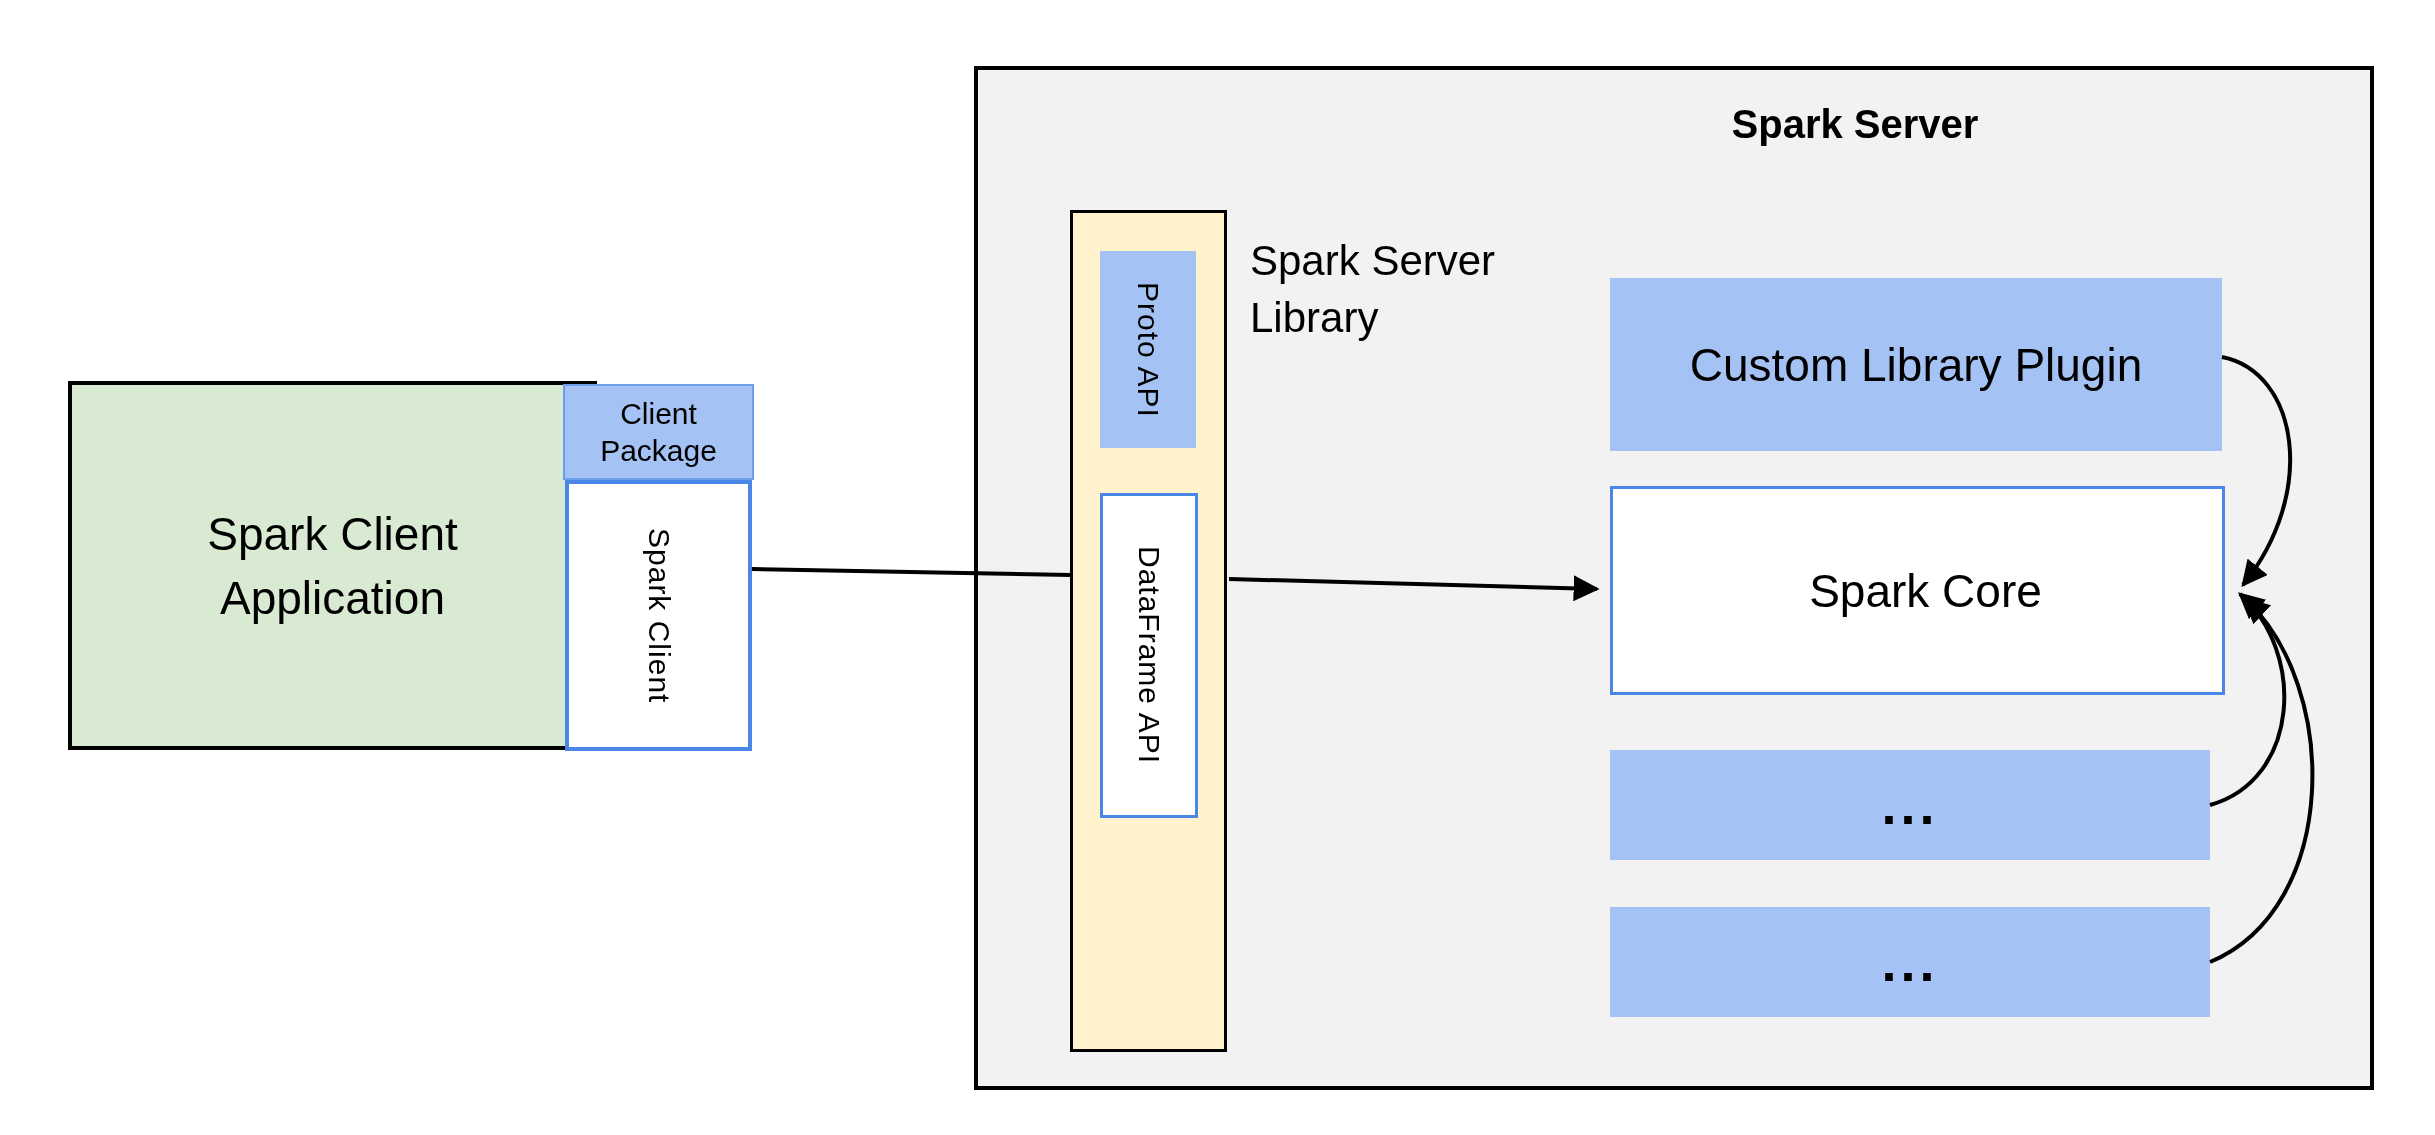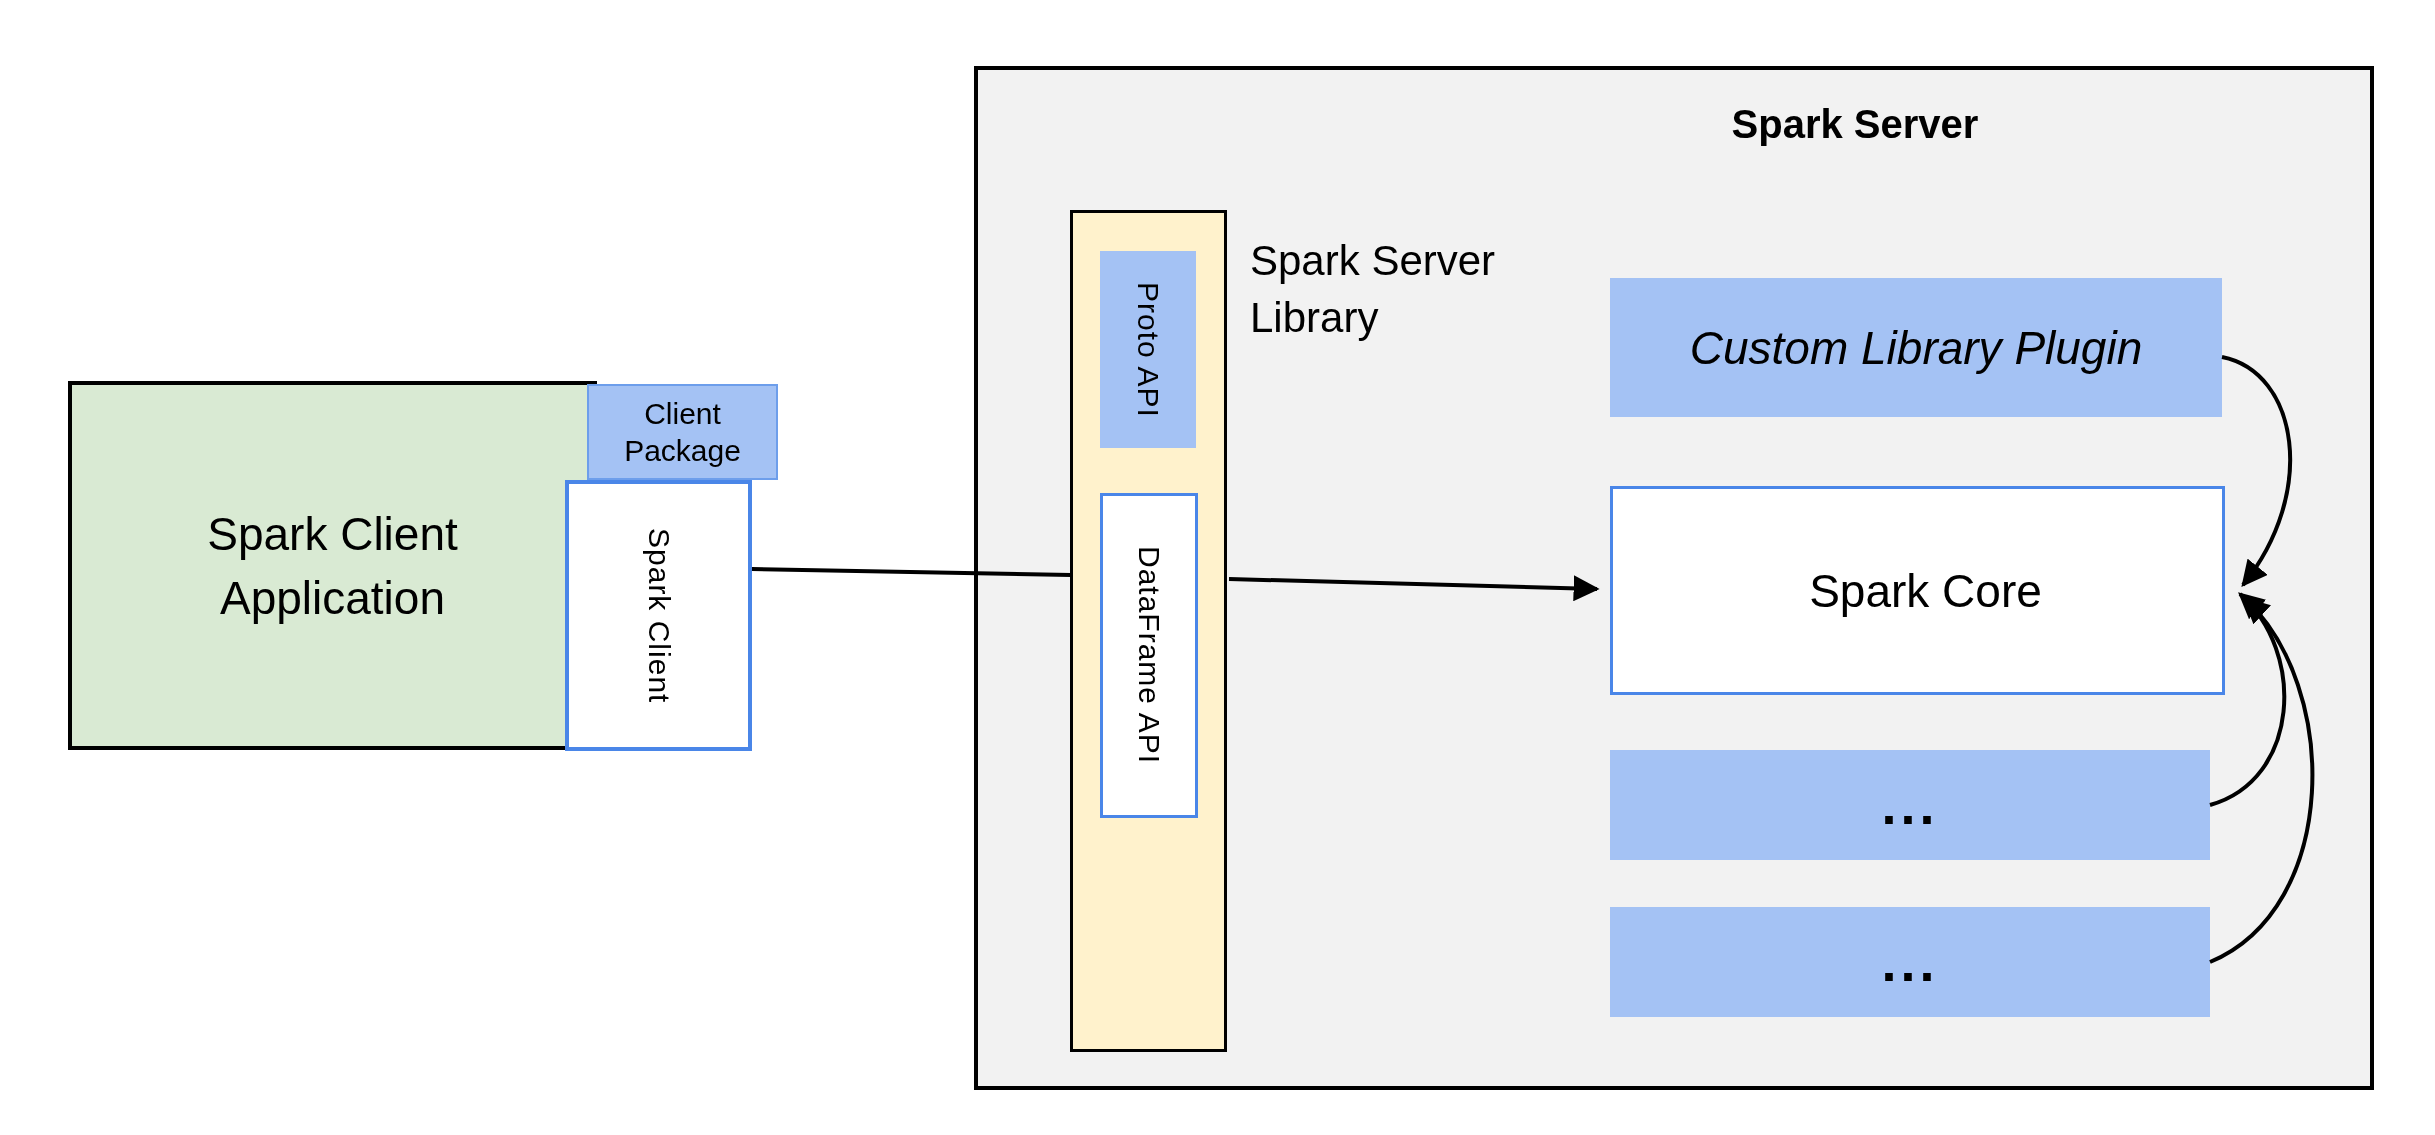--- a/index.html
+++ b/index.html
@@ -16,29 +16,29 @@
   .canvas{position:relative;width:2435px;height:1135px;background:#ffffff;overflow:hidden;}
   .abs{position:absolute;box-sizing:border-box;}
   .flexc{display:flex;align-items:center;justify-content:center;text-align:center;}
 
   
   .gray-box{left:974px;top:66px;width:1400px;height:1024px;background:var(--gray);border:4px solid #000;}
   .green-box{left:68px;top:381px;width:529px;height:369px;background:var(--green);border:4px solid #000;}
   .yellow-box{left:1070px;top:210px;width:157px;height:842px;background:var(--yellow);border:3px solid #000;}
 
   
-  .pkg-box{left:563px;top:384px;width:191px;height:96px;background:var(--blue);border:2px solid var(--blue-border-light);margin-left:24px;}
+  .pkg-box{left:563px;top:384px;width:191px;height:96px;background:var(--blue);border:2px solid var(--blue-border-light);}
   .client-box{left:565px;top:480px;width:187px;height:271px;background:#fff;border:4px solid var(--blue-border);}
 
   
   .proto-box{left:1100px;top:251px;width:96px;height:197px;background:var(--blue);}
   .df-box{left:1100px;top:493px;width:98px;height:325px;background:#fff;border:3px solid var(--blue-border);}
 
   
-  .plugin-box{left:1610px;top:278px;width:612px;height:139px;background:var(--blue);font-style:italic;}
+  .plugin-box{left:1610px;top:278px;width:612px;height:173px;background:var(--blue);}
   .core-box{left:1610px;top:486px;width:615px;height:209px;background:#fff;border:3px solid var(--blue-border);padding-left:16px;}
   .more-box-1{left:1610px;top:750px;width:600px;height:110px;background:var(--blue);}
   .more-box-2{left:1610px;top:907px;width:600px;height:110px;background:var(--blue);}
 
   
   .pre{white-space:pre-line;}
   .big-label{font-size:46px;line-height:64px;}
   .title{font-size:42px;line-height:57px;text-align:center;}
   .title-bold{font-size:40px;line-height:48px;font-weight:700;text-align:center;}
   .lib-label{font-size:42px;line-height:57px;text-align:left;}

